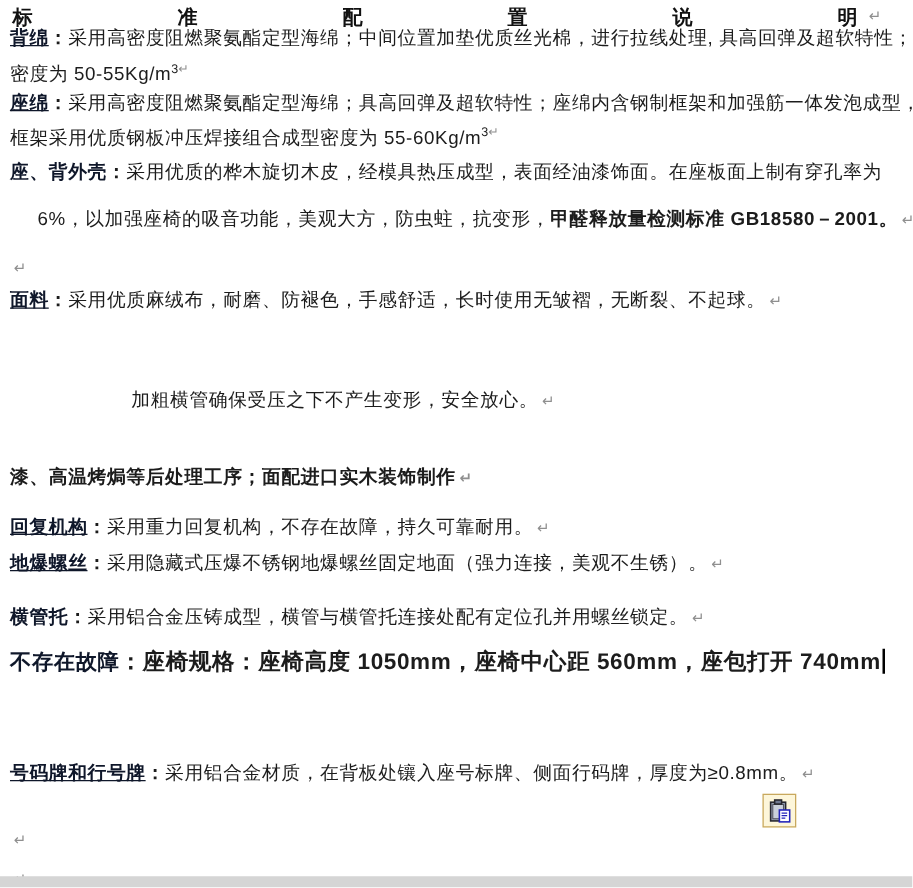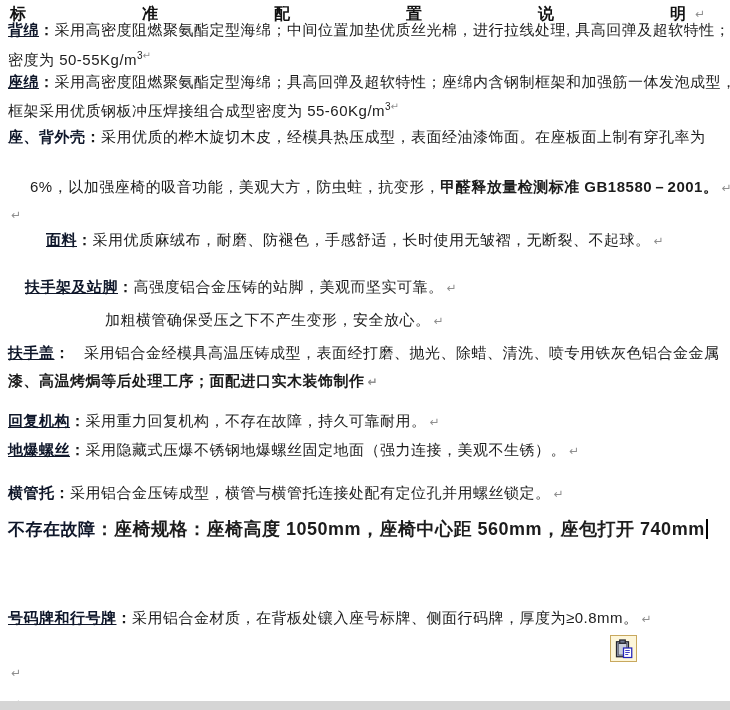--- a/index.html
+++ b/index.html
@@ -56,42 +56,36 @@
   <div class="line" style="top:73px; left:8px;">
     <span class="term u">座绵</span><span class="colon">：</span><span>采用高密度阻燃聚氨酯定型海绵；具高回弹及超软特性；座绵内含钢制框架和加强筋一体发泡成型，</span>
   </div>
   <div class="line" style="top:101px; left:8px;">
     <span>框架采用优质钢板冲压焊接组合成型密度为 55-60Kg/m</span><sup class="s3">3</sup><span class="pm-sup">↵</span>
   </div>
 
   <div class="line" style="top:128px; left:8px;text-align:right;">
     <span class="term">座、背外壳</span><span class="colon">：</span><span>采用优质的桦木旋切木皮，经模具热压成型，表面经油漆饰面。在座板面上制有穿孔率为</span>
   </div>
-  <div class="line" style="top:166px; left:30px;margin-top:12px;">
+  <div class="line" style="top:166px; left:30px;">
     <span>6%，以加强座椅的吸音功能，美观大方，防虫蛀，抗变形，</span><span class="bold">甲醛释放量检测标准 GB18580－2001。</span><span class="pm">↵</span>
   </div>
 
   <div class="line" style="top:205px; left:8px;">
     <span class="pm">↵</span>
   </div>
 
-  <div class="line" style="top:231px; left:8px;margin-left:38px;">
+  <div class="line" style="top:231px; left:8px;">
     <span class="term u">面料</span><span class="colon">：</span><span>采用优质麻绒布，耐磨、防褪色，手感舒适，长时使用无皱褶，无断裂、不起球。</span><span class="pm">↵</span>
   </div>
 
-  <div class="line" style="top:278px; left:25px;">
-    <span class="term u">扶手架及站脚</span><span class="colon">：</span><span>高强度铝合金压铸的站脚，美观而坚实可靠。</span><span class="pm">↵</span>
-  </div>
   <div class="line" style="top:311px; left:105px;">
     <span>加粗横管确保受压之下不产生变形，安全放心。</span><span class="pm">↵</span>
   </div>
 
-  <div class="line" style="top:344px; left:8px;">
-    <span class="term u">扶手盖</span><span class="colon">：</span><span class="gap"></span><span>采用铝合金经模具高温压铸成型，表面经打磨、抛光、除蜡、清洗、喷专用铁灰色铝合金金属</span>
-  </div>
   <div class="line" style="top:372px; left:8px;font-weight:bold;">
     <span>漆、高温烤焗等后处理工序；面配进口实木装饰制作</span><span class="pm">↵</span>
   </div>
 
   <div class="line" style="top:412px; left:8px;">
     <span class="term u">回复机构</span><span class="colon">：</span><span>采用重力回复机构，不存在故障，持久可靠耐用。</span><span class="pm">↵</span>
   </div>
 
   <div class="line" style="top:441px; left:8px;">
     <span class="term u">地爆螺丝</span><span class="colon">：</span><span>采用隐藏式压爆不锈钢地爆螺丝固定地面（强力连接，美观不生锈）。</span><span class="pm">↵</span>

